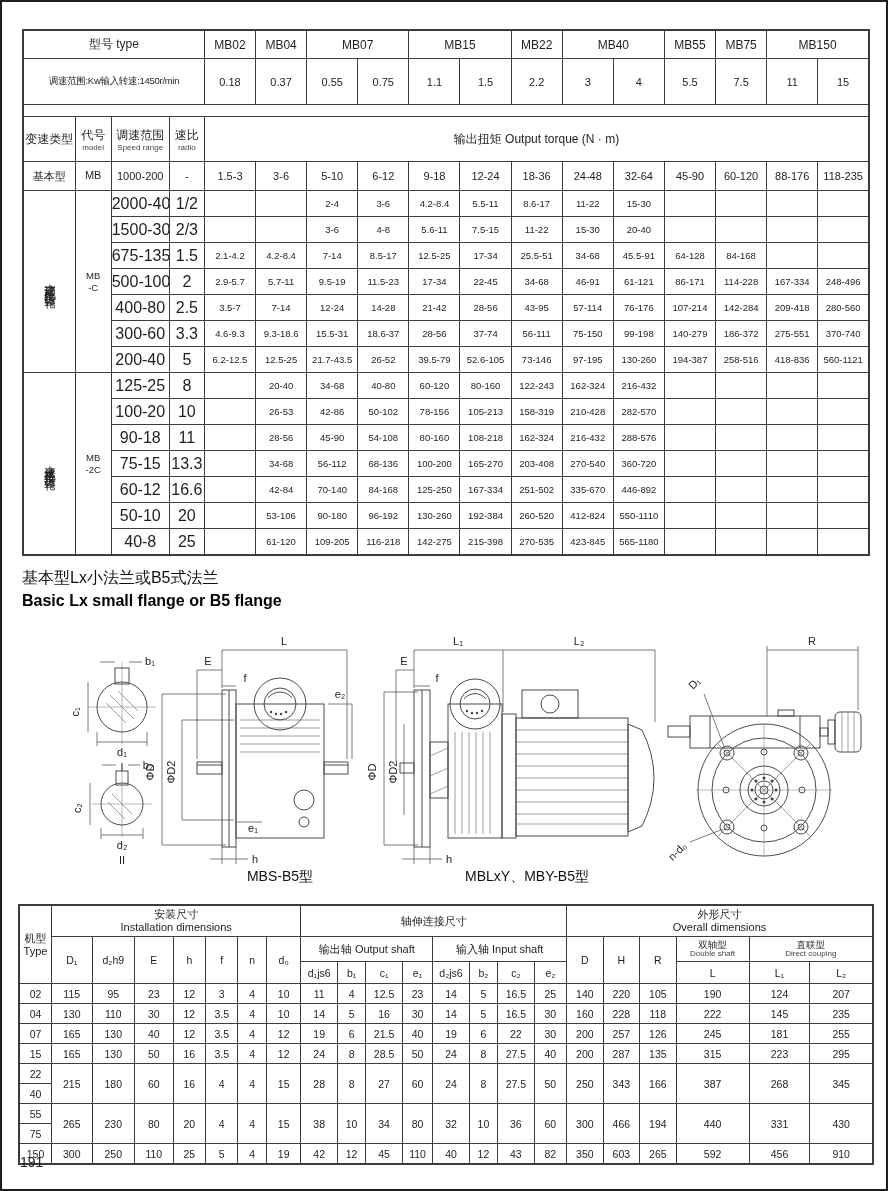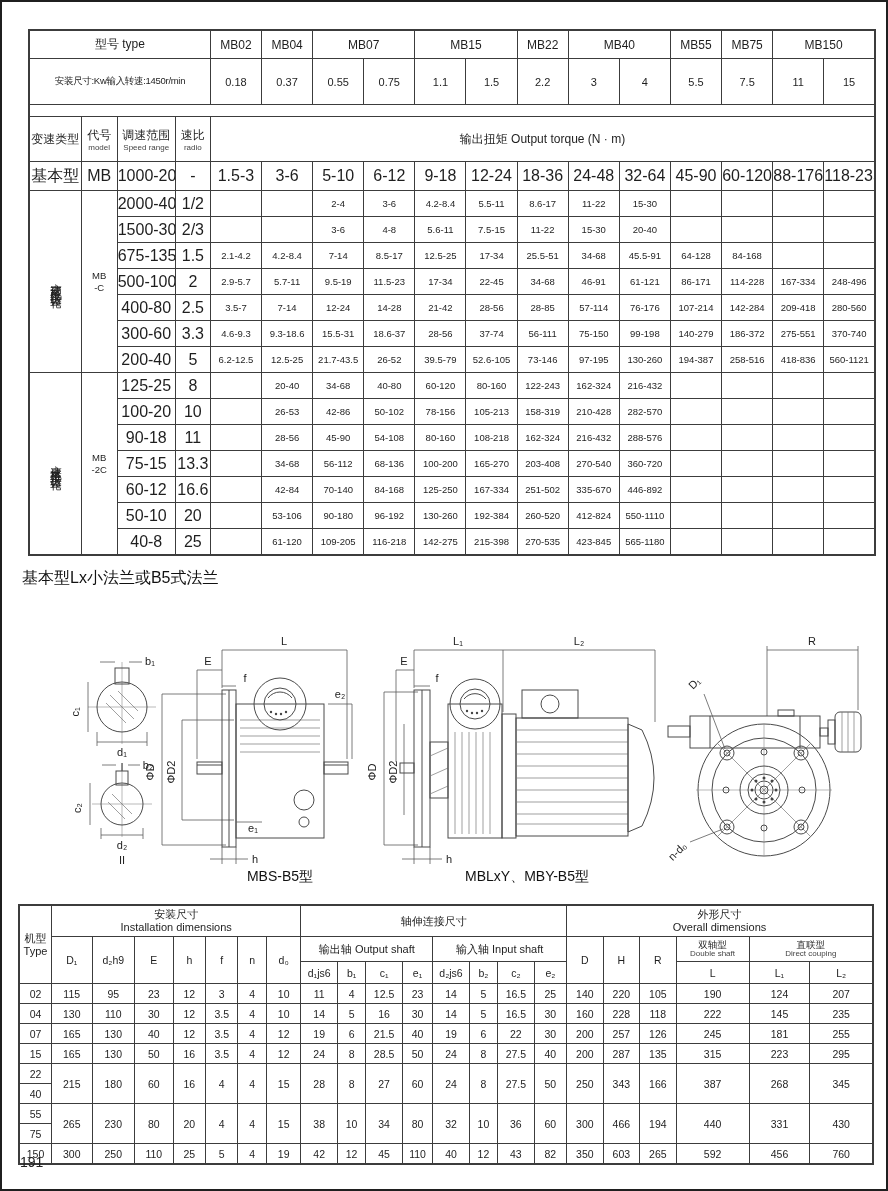--- a/index.html
+++ b/index.html
@@ -2,30 +2,30 @@
 <html><head>
 <meta charset="utf-8">
 <style>
   html,body{margin:0;padding:0;background:#e8e8e8;}
   .page{position:relative;width:888px;height:1191px;background:#fff;border:2px solid #1f1f1f;
         box-sizing:border-box;font-family:"Liberation Sans",sans-serif;color:#1e1e1e;overflow:hidden;}
   table{border-collapse:collapse;table-layout:fixed;background:#fff;}
   td{border:1px solid #3c3c3c;text-align:center;vertical-align:middle;padding:0;overflow:hidden;
      white-space:nowrap;font-size:10px;color:#1e1e1e;}
   
-  #top-table{position:absolute;left:20px;top:27px;width:848px;border:2px solid #3c3c3c;margin-left:6px;}
+  #top-table{position:absolute;left:20px;top:27px;width:848px;border:2px solid #3c3c3c;}
   #top-table .hd{font-size:12px;}
   #top-table tr.r1 td{height:27px;}
   #top-table tr.r2 td{height:45px;font-size:11px;}
   #top-table tr.r2 td.hd{font-size:9.5px;letter-spacing:-0.3px;}
   #top-table tr.gap td{height:11px;border-left:none;border-right:none;}
   #top-table tr.r3 td{height:44px;}
   #top-table tr.r3 .sub{font-size:8px;color:#444;line-height:1;}
   #top-table tbody td{height:25px;font-size:9.5px;}
-  #top-table tbody tr.basic-row td{height:28px;font-size:16px;}
+  #top-table tbody tr.basic-row td{height:28px;font-size:11px;}
   #top-table td.rng{font-size:16px;}
   .vtext{writing-mode:vertical-lr;text-orientation:upright;letter-spacing:2px;margin:0 auto;
          line-height:1;font-size:11.5px;}
   td.code{font-size:11px;}
   .pre{white-space:pre-line;line-height:1.2;}
   
   .note{position:absolute;left:20px;top:540px;font-size:11.5px;color:#2a2a2a;}
   .h-cn{position:absolute;left:20px;top:566px;font-size:16px;color:#111;}
   .h-en{position:absolute;left:20px;top:590px;font-size:16px;font-weight:bold;color:#000;}
   
@@ -71,21 +71,21 @@
         <td class="hd">MB04</td>
         <td colspan="2" class="hd">MB07</td>
         <td colspan="2" class="hd">MB15</td>
         <td class="hd">MB22</td>
         <td colspan="2" class="hd">MB40</td>
         <td class="hd">MB55</td>
         <td class="hd">MB75</td>
         <td colspan="2" class="hd">MB150</td>
       </tr>
       <tr class="r2">
-        <td colspan="4" class="hd">安装尺寸:Kw输入转速:1450r/min</td>
+        <td colspan="4" class="hd">调速范围:Kw输入转速:1450r/min</td>
         <td>0.18</td>
         <td>0.37</td>
         <td>0.55</td>
         <td>0.75</td>
         <td>1.1</td>
         <td>1.5</td>
         <td>2.2</td>
         <td>3</td>
         <td>4</td>
         <td>5.5</td>
@@ -210,21 +210,21 @@
         </tr>
         <tr>
           <td class="rng">400-80</td>
           <td class="rng">2.5</td>
           <td class="val">3.5-7</td>
           <td class="val">7-14</td>
           <td class="val">12-24</td>
           <td class="val">14-28</td>
           <td class="val">21-42</td>
           <td class="val">28-56</td>
-          <td class="val">28-85</td>
+          <td class="val">43-95</td>
           <td class="val">57-114</td>
           <td class="val">76-176</td>
           <td class="val">107-214</td>
           <td class="val">142-284</td>
           <td class="val">209-418</td>
           <td class="val">280-560</td>
         </tr>
         <tr>
           <td class="rng">300-60</td>
           <td class="rng">3.3</td>
@@ -380,20 +380,21 @@
           <td class="val">565-1180</td>
           <td class="val"></td>
           <td class="val"></td>
           <td class="val"></td>
           <td class="val"></td>
         </tr>
       </tbody>
   </table>
 
   <div class="h-cn">基本型Lx小法兰或B5式法兰</div>
+  <div class="h-en">Basic Lx small flange or B5 flange</div>
 
   <svg id="drawings" width="848" height="258" viewBox="0 0 848 258">
 
     <g>
       <line class="cl" x1="100" y1="30" x2="100" y2="112"></line>
       <line class="cl" x1="66" y1="75" x2="134" y2="75"></line>
       <circle cx="100" cy="75" r="25"></circle>
       <rect x="93" y="36" width="14" height="16"></rect>
       <line class="h" x1="88" y1="63" x2="112" y2="87"></line>
       <line class="h" x1="84" y1="71" x2="104" y2="91"></line>
@@ -835,19 +836,19 @@
           <td class="val" rowspan="1">110</td>
           <td class="val" rowspan="1">40</td>
           <td class="val" rowspan="1">12</td>
           <td class="val" rowspan="1">43</td>
           <td class="val" rowspan="1">82</td>
           <td class="val" rowspan="1">350</td>
           <td class="val" rowspan="1">603</td>
           <td class="val" rowspan="1">265</td>
           <td class="val" rowspan="1">592</td>
           <td class="val" rowspan="1">456</td>
-          <td class="val" rowspan="1">760</td>
+          <td class="val" rowspan="1">910</td>
         </tr>
       </tbody>
   </table>
 
   <div class="pagenum">191</div>
 </div>
 
 </body></html>

